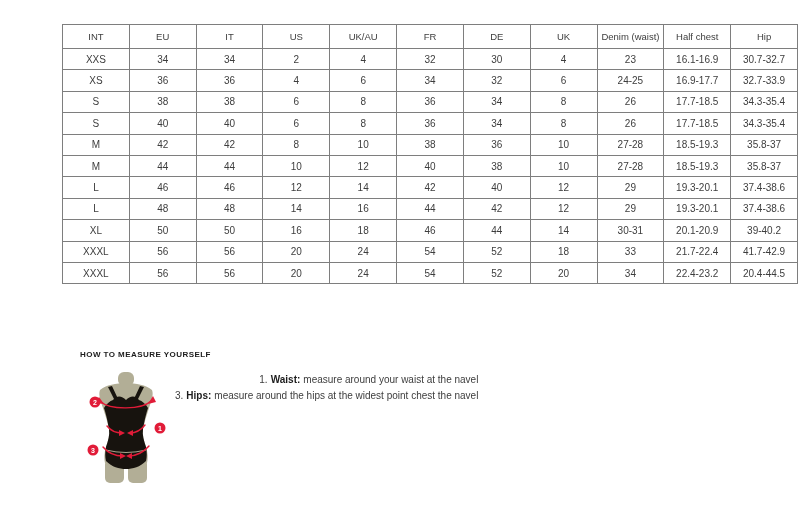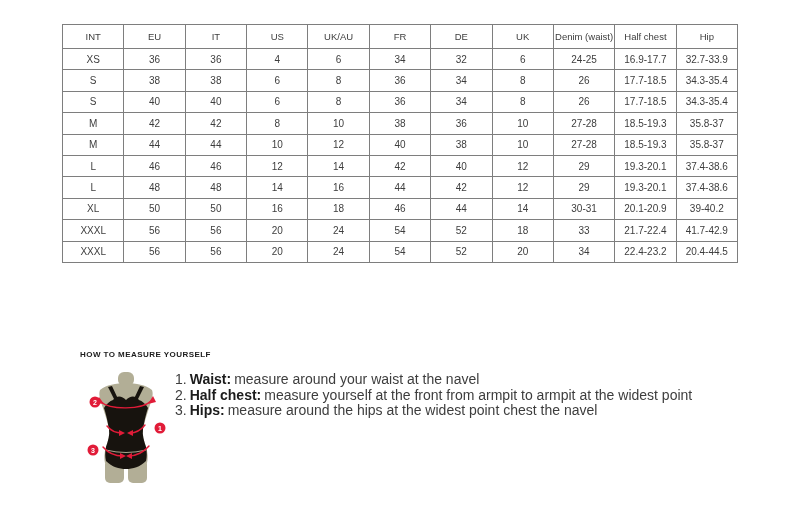--- a/index.html
+++ b/index.html
@@ -10,40 +10,41 @@
     --text:#3d3d3d;
     --title:#1c1c1c;
   }
   html,body{margin:0;padding:0;background:#fff;}
   body{
     width:798px;height:519px;position:relative;overflow:hidden;
     font-family:"Liberation Sans", sans-serif;color:var(--text);
   }
   
   .size-table-wrap{position:absolute;left:62px;top:24px;}
-  table{border-collapse:collapse;table-layout:fixed;width:676px;}
+  table{border-collapse:collapse;table-layout:fixed;width:736px;}
   th,td{
     border:1px solid var(--border);
     text-align:center;vertical-align:middle;
     font-size:10px;color:var(--text);
     padding:0;overflow:hidden;white-space:nowrap;
   }
   th{height:23px;font-weight:normal;font-size:9.5px;}
   td{height:20.4px;}
   
   .measure-title{
     position:absolute;left:64px;top:350px;
     font-size:8px;font-weight:bold;letter-spacing:.45px;
     color:var(--title);
     padding-left:16px;
   }
   .measure-list{position:absolute;left:175px;top:372px;}
   .measure-item{
-    font-size:14px;line-height:15.5px;color:var(--text);
+    font-size:10px;line-height:15.5px;color:var(--text);
     white-space:nowrap;
+    text-align:right;
   }
   .measure-item .num{margin-right:3px;}
   .measure-item .lbl{font-weight:bold;color:var(--title);margin-right:3px;}
   
   .figure-wrap{position:absolute;left:80px;top:371px;width:92px;height:114px;}
   .beige{fill:var(--beige);}
   .garment{fill:var(--garment);}
   .redline{stroke:var(--red);stroke-width:1.4;fill:none;stroke-linecap:round;}
   .redfill{fill:var(--red);}
   .badge-num{
@@ -67,20 +68,33 @@
           <th>FR</th>
           <th>DE</th>
           <th>UK</th>
           <th>Denim (waist)</th>
           <th>Half chest</th>
           <th>Hip</th>
         </tr>
     </thead>
     <tbody id="table-body">
         <tr>
+          <td>XXS</td>
+          <td>34</td>
+          <td>34</td>
+          <td>2</td>
+          <td>4</td>
+          <td>32</td>
+          <td>30</td>
+          <td>4</td>
+          <td>23</td>
+          <td>16.1-16.9</td>
+          <td>30.7-32.7</td>
+        </tr>
+        <tr>
           <td>XS</td>
           <td>36</td>
           <td>36</td>
           <td>4</td>
           <td>6</td>
           <td>34</td>
           <td>32</td>
           <td>6</td>
           <td>24-25</td>
           <td>16.9-17.7</td>
@@ -207,23 +221,20 @@
   </table>
 </div>
 
 <div class="measure-title">HOW TO MEASURE YOURSELF</div>
 
 <div class="measure-list">
   <div class="measure-item">
     <span class="num">1.</span><span class="lbl">Waist:</span><span>measure around your waist at the navel</span>
   </div>
   <div class="measure-item">
-    <span class="num">2.</span><span class="lbl">Half chest:</span><span>measure yourself at the front from armpit to armpit at the widest point</span>
-  </div>
-  <div class="measure-item">
     <span class="num">3.</span><span class="lbl">Hips:</span><span>measure around the hips at the widest point chest the navel</span>
   </div>
 </div>
 
 <div class="figure-wrap">
   <svg width="92" height="114" viewBox="0 0 92 114">
 
     <g>
       <rect class="beige" x="38" y="1" width="16" height="14" rx="6"></rect>
       <path class="beige" d="M20,19 C26,14 36,12 46,12 C56,12 66,14 72,19

